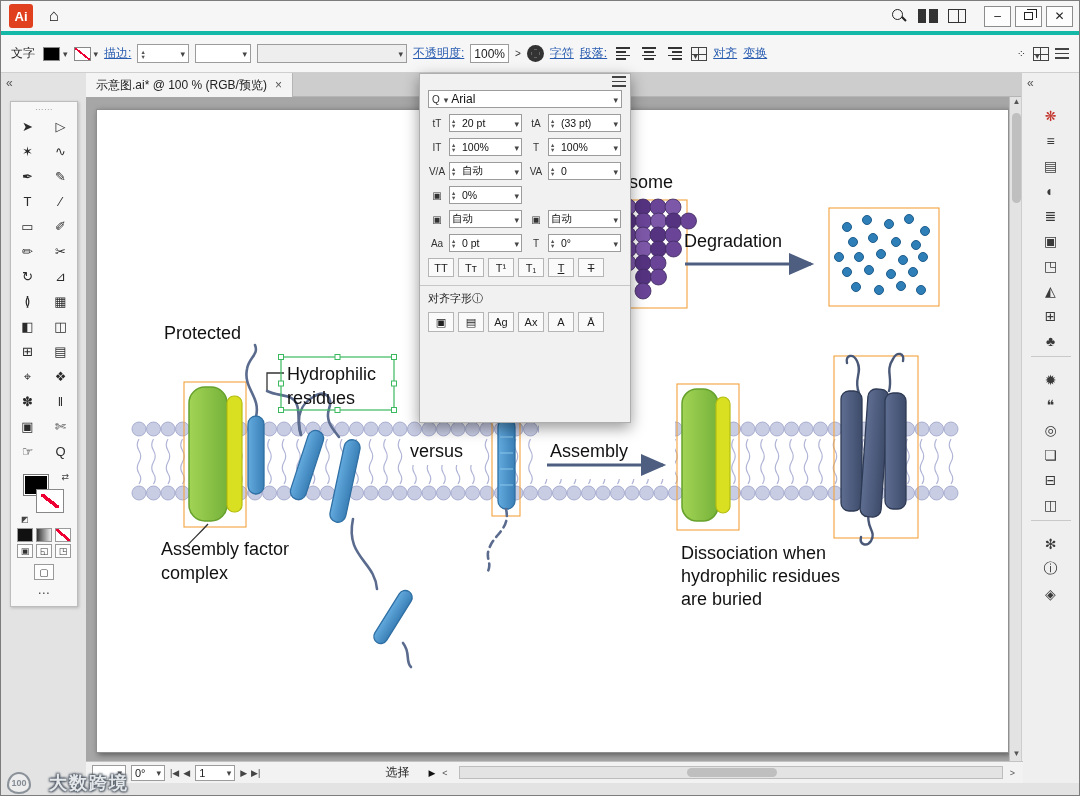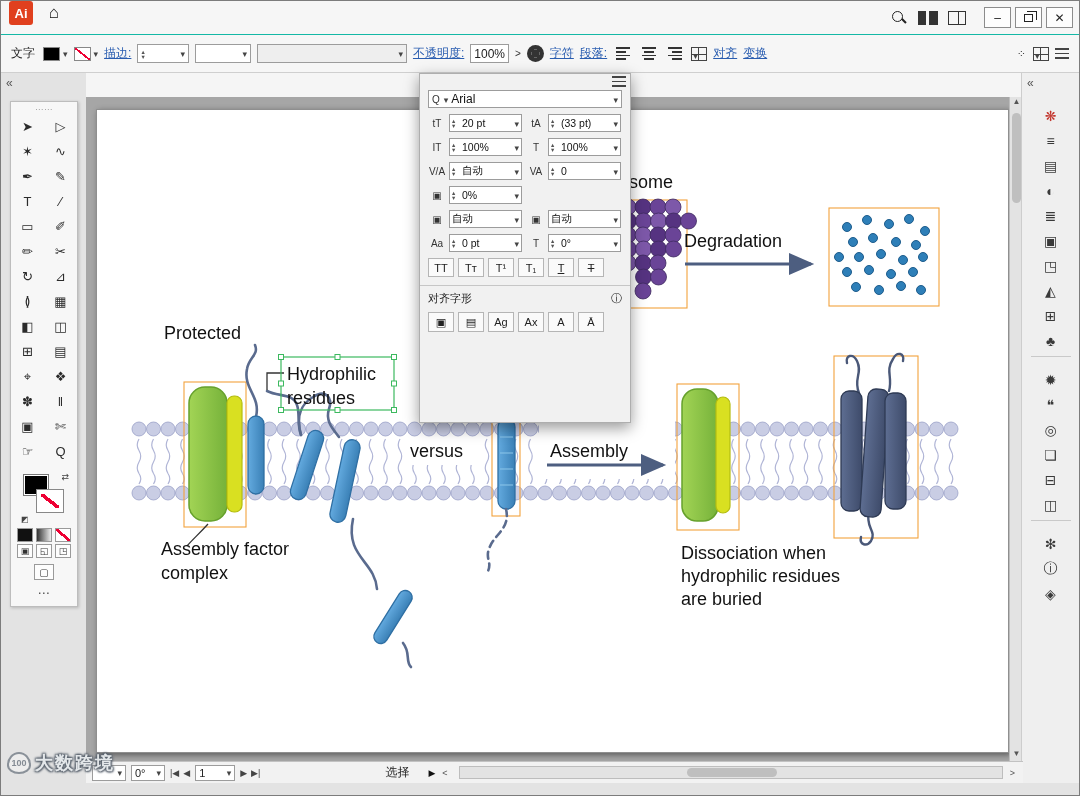--- a/index.html
+++ b/index.html
@@ -3,21 +3,21 @@
 <meta charset="utf-8">
 <style>
   * { margin:0; padding:0; box-sizing:border-box; }
   html,body { width:1080px; height:796px; overflow:hidden;
     font-family:"Liberation Sans","DejaVu Sans",sans-serif; font-size:12px; color:#222;
     background:#e9e9e9; }
   .window { position:absolute; inset:0; border:1px solid #7c7c7c; background:#f5f5f5; }
 
   
   .titlebar { position:absolute; left:0; top:0; right:0; height:34px; background:#f6f6f6;
-    border-bottom:1px solid #14b8a6; display:flex; }
+    border-bottom:4px solid #14b8a6; display:flex; align-items:center; }
   .ai-logo { width:24px; height:24px; margin-left:8px; background:#e0401e; color:#fff;
     font-weight:bold; font-size:13px; display:flex; align-items:center; justify-content:center;
     border-radius:3px; }
   .home-btn { width:26px; height:24px; margin-left:8px; display:flex; align-items:center;
     justify-content:center; font-size:17px; color:#111; }
   .home-btn::before { content:"⌂"; font-weight:bold; }
   .menus { display:flex; margin-left:14px; height:100%; align-items:center; }
   .menu-item { padding:0 9px; font-size:13px; color:#1a1a1a; height:100%; display:flex; align-items:center; cursor:default; }
   .tb-right { margin-left:auto; display:flex; align-items:center; gap:10px; padding-right:6px; }
   .search-ico { width:18px; height:18px; position:relative; }
@@ -141,27 +141,27 @@
   .q-pre { font-size:10px; color:#333; }
   .fld { display:flex; align-items:center; gap:3px; width:94px; }
   .f-ico { width:18px; text-align:center; font-size:10px; color:#333; font-style:normal; }
   .f-box { flex:1; height:18px; background:#fff; border:1px solid #9c9c9c; display:flex; align-items:center; padding:0 2px; gap:2px; }
   .f-val { flex:1; font-size:10.5px; color:#111; white-space:nowrap; overflow:hidden; }
   .ct-btn { width:26px; height:19px; border:1px solid #b5b5b5; background:#fafafa; display:flex;
     align-items:center; justify-content:center; font-size:11px; color:#222; }
   .ct-btn.u { text-decoration:underline; }
   .ct-btn.s { text-decoration:line-through; }
   .cp-sep { border-top:1px solid #c6c6c6; margin:5px 0 3px; }
-  .cp-label-row { display:flex; align-items:center; justify-content:space-between; padding:2px 8px; color:#222; }
+  .cp-label-row { display:flex; align-items:center; padding:2px 8px; color:#222; }
   .ga-btn { width:26px; height:20px; border:1px solid #b5b5b5; background:#fafafa; display:flex;
     align-items:center; justify-content:center; font-size:11px; color:#222; }
   .ga-host { display:flex; gap:4px; padding:4px 8px; }
 
   
-  .watermark { position:absolute; left:6px; bottom:20px; display:flex; align-items:center; gap:4px; z-index:90; }
+  .watermark { position:absolute; left:6px; bottom:0; display:flex; align-items:center; gap:18px; z-index:90; }
   .wm-ico { width:24px; height:22px; border:2.5px solid rgba(120,128,138,.85); border-radius:50% 50% 50% 50%/60% 60% 40% 40%;
     color:rgba(120,128,138,.9); font-size:9px; display:flex; align-items:center; justify-content:center; font-weight:bold;
     background:rgba(255,255,255,.35); }
   .wm-text { font-size:18px; font-weight:bold; color:rgba(235,238,240,.95);
     text-shadow:1px 1px 2px #5a636e, -1px -1px 2px #5a636e, 1px -1px 2px #5a636e, -1px 1px 2px #5a636e; letter-spacing:2px; }
 
   .bottom-strip { position:absolute; left:0; bottom:0; width:100%; height:12px; background:#e3e3e3; }
 
   
   .dia-text { font-family:"Liberation Sans","DejaVu Sans",sans-serif; font-size:18px; fill:#111; }
@@ -290,20 +290,26 @@
       <div class="mode-row">
         <span class="mode-btn">▣</span>
         <span class="mode-btn">◱</span>
         <span class="mode-btn">◳</span>
       </div>
       <div class="screen-btn">▢</div>
       <div class="more-btn">⋯</div>
     </div>
   </div>
 
+  <div class="tab-strip">
+    <span class="doc-tab">
+      <span>示意图.ai* @ 100 % (RGB/预览)</span>
+      <span class="doc-close">×</span>
+    </span>
+  </div>
 
   <div class="canvas">
     <div class="artboard"></div>
     <svg id="diagram-svg" viewBox="85 96 937 666">
       <defs>
         <marker id="arrowhead" markerWidth="9" markerHeight="8" refX="7" refY="3.5" orient="auto">
           <path d="M0,0 L8,3.5 L0,7 Z" fill="#4d5e80"></path>
         </marker>
         <linearGradient id="gGreen" x1="0" y1="0" x2="1" y2="0">
           <stop offset="0" stop-color="#a2d455"></stop>

